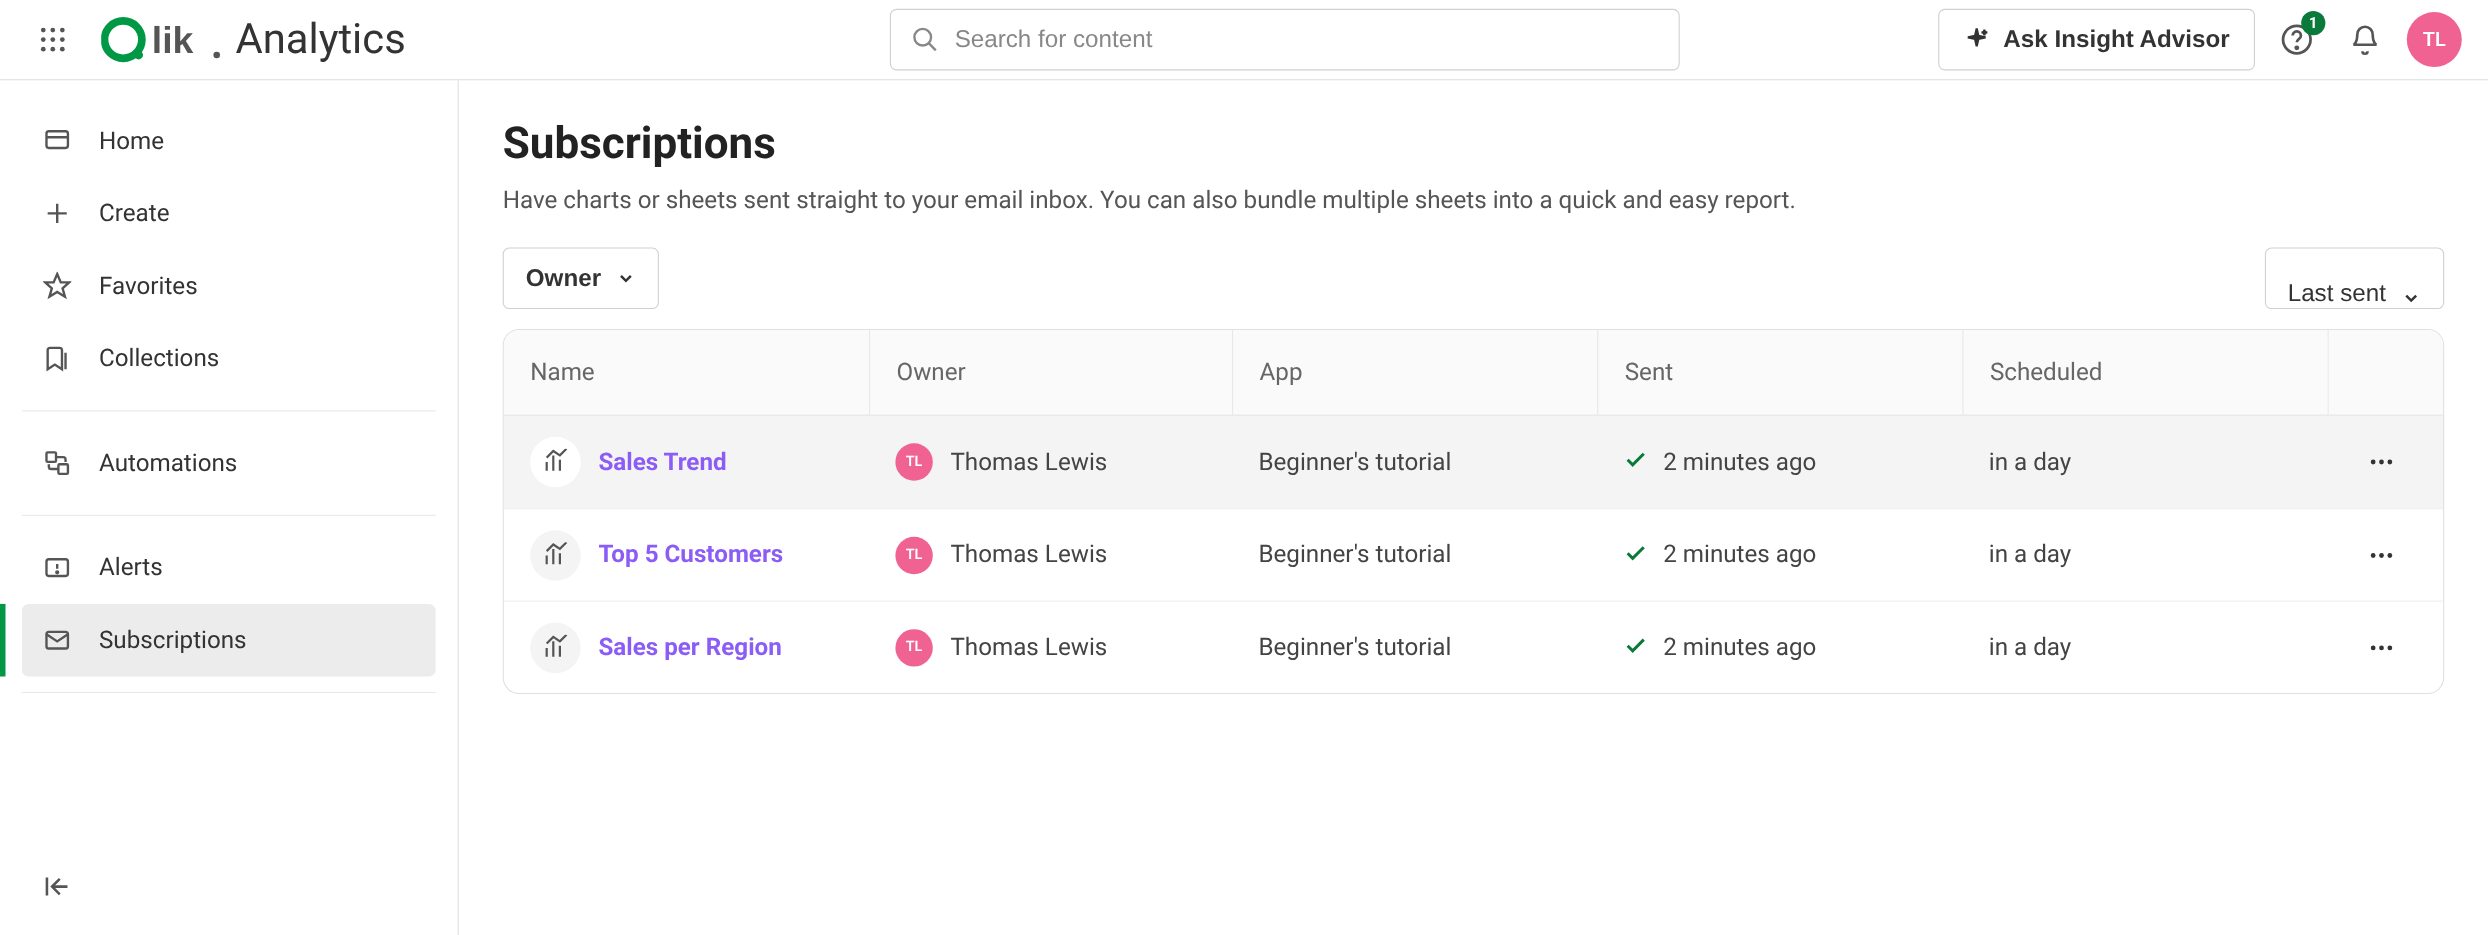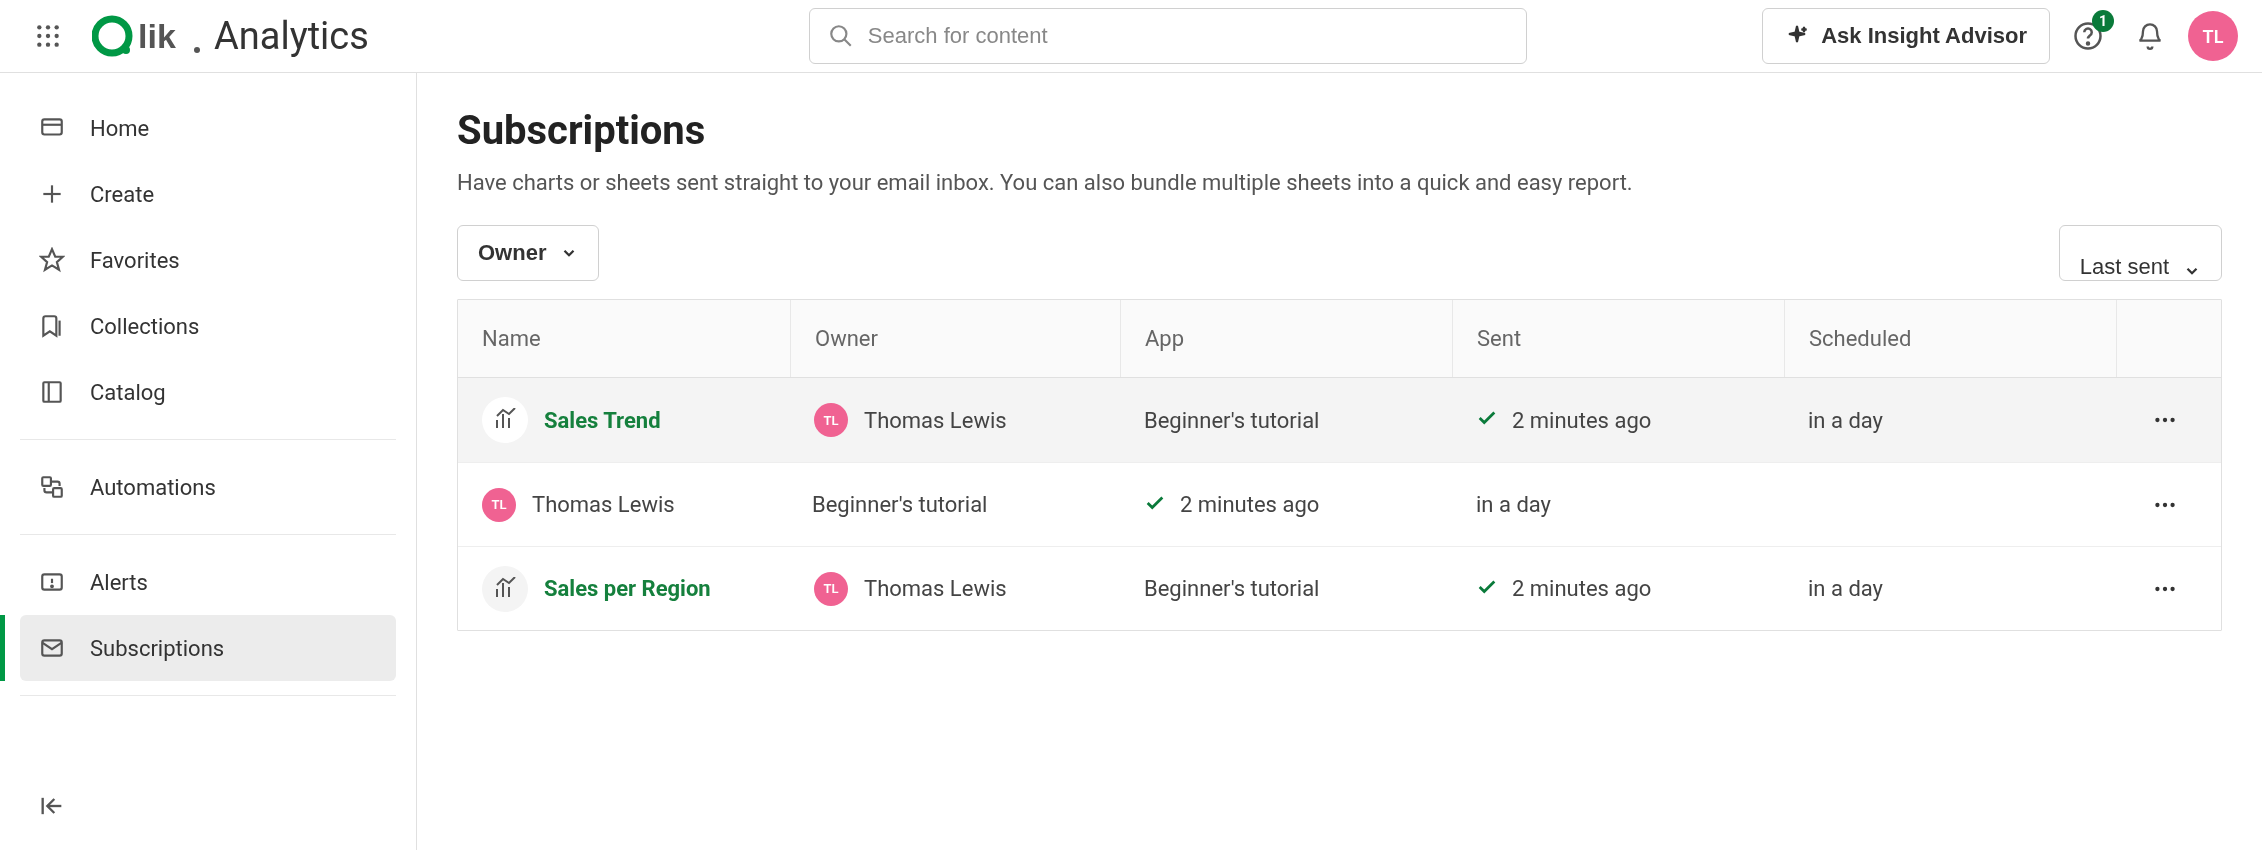--- a/index.html
+++ b/index.html
@@ -121,21 +121,21 @@
   .sort-btn {
     margin-left:auto;
     height:56px; border:1px solid #d0d0d0; border-radius:6px;
     background:#fff; padding: 0 20px;
     display:flex; align-items:flex-end; gap:14px;
     font-size:22px; color:#333; cursor:pointer;
   }
 
   
   .table {
-    border:1px solid #e0e0e0; border-radius:1px; overflow:hidden;
+    border:1px solid #e0e0e0; border-radius:15px; overflow:hidden;
   }
   .thead {
     display:flex; align-items:center; height:78px;
     background:#fafafa;
     border-bottom:1px solid #e0e0e0;
     font-size:22px; color:#666;
   }
   .th, .td { padding: 0 24px; display:flex; align-items:center; }
   .th { border-left:1px solid #e8e8e8; height:100%; }
   .th:first-child { border-left:none; }
@@ -151,21 +151,21 @@
     border-top:1px solid #eee;
   }
   .trow:first-child { border-top:none; }
   .trow.hover { background:#f4f4f4; }
   .row-icon {
     width:46px; height:46px; border-radius:23px;
     background:#f4f4f4; display:flex; align-items:center; justify-content:center;
     color:#555;
   }
   .trow.hover .row-icon { background:#fff; }
-  .row-name { font-size:22px; font-weight:700; color:#15803d; margin-left:16px; }
+  .row-name { font-size:22px; font-weight:700; color:#8b5cf6; margin-left:16px; }
   .avatar-sm {
     width:34px; height:34px; border-radius:17px;
     background:#f06292; color:#fff; font-size:13px; font-weight:600;
     display:flex; align-items:center; justify-content:center;
     margin-right:16px;
   }
   .owner-name, .app-name, .sent-txt, .sched-txt { font-size:22px; color:#444; }
   .check { color:#0a7a3a; margin-right:14px; }
   .more-btn { cursor:pointer; color:#333; width:40px; height:40px; display:flex; align-items:center; justify-content:center; border-radius:6px; }
 </style>
@@ -265,29 +265,20 @@
       </div>
       <div class="nav-item">
         <span class="icon">
           <svg width="26" height="26" viewBox="0 0 24 24" fill="none" stroke="#555" stroke-width="2">
               <path d="M6 3h8a2 2 0 0 1 2 2v16l-6-4-6 4V5a2 2 0 0 1 2-2z"></path>
               <path d="M19 7v14"></path>
             </svg>
         </span>
         <span>Collections</span>
       </div>
-      <div class="nav-item">
-        <span class="icon">
-          <svg width="26" height="26" viewBox="0 0 24 24" fill="none" stroke="#555" stroke-width="2">
-              <rect x="4" y="3" width="16" height="18" rx="1"></rect>
-              <line x1="9" y1="3" x2="9" y2="21"></line>
-            </svg>
-        </span>
-        <span>Catalog</span>
-      </div>
     </div>
 
     <div class="nav-sep"></div>
 
     <div class="nav-group">
       <div class="nav-item">
         <span class="icon">
           <svg width="26" height="26" viewBox="0 0 24 24" fill="none" stroke="#555" stroke-width="2">
               <rect x="3" y="3" width="8" height="8" rx="1"></rect>
               <rect x="13" y="13" width="8" height="8" rx="1"></rect>
@@ -401,20 +392,31 @@
       <span class="more-btn">
         <svg width="26" height="26" viewBox="0 0 24 24" fill="#333">
                   <circle cx="5" cy="12" r="2"></circle>
                   <circle cx="12" cy="12" r="2"></circle>
                   <circle cx="19" cy="12" r="2"></circle>
                 </svg>
       </span>
     </div>
   </div>
           <div class="trow">
+    <div class="td col-name">
+      <span class="row-icon">
+        <svg width="24" height="24" viewBox="0 0 24 24" fill="none" stroke="#555" stroke-width="2">
+                  <line x1="4" y1="20" x2="4" y2="12"></line>
+                  <line x1="10" y1="20" x2="10" y2="6"></line>
+                  <line x1="16" y1="20" x2="16" y2="10"></line>
+                  <polyline points="4 8 10 2 16 6 22 0" stroke="#555"></polyline>
+                </svg>
+      </span>
+      <span class="row-name">Top 5 Customers</span>
+    </div>
     <div class="td col-owner">
       <span class="avatar-sm">TL</span>
       <span class="owner-name">Thomas Lewis</span>
     </div>
     <div class="td col-app">
       <span class="app-name">Beginner's tutorial</span>
     </div>
     <div class="td col-sent">
       <span class="check">
         <svg width="22" height="22" viewBox="0 0 24 24" fill="none" stroke="#0a7a3a" stroke-width="3">

